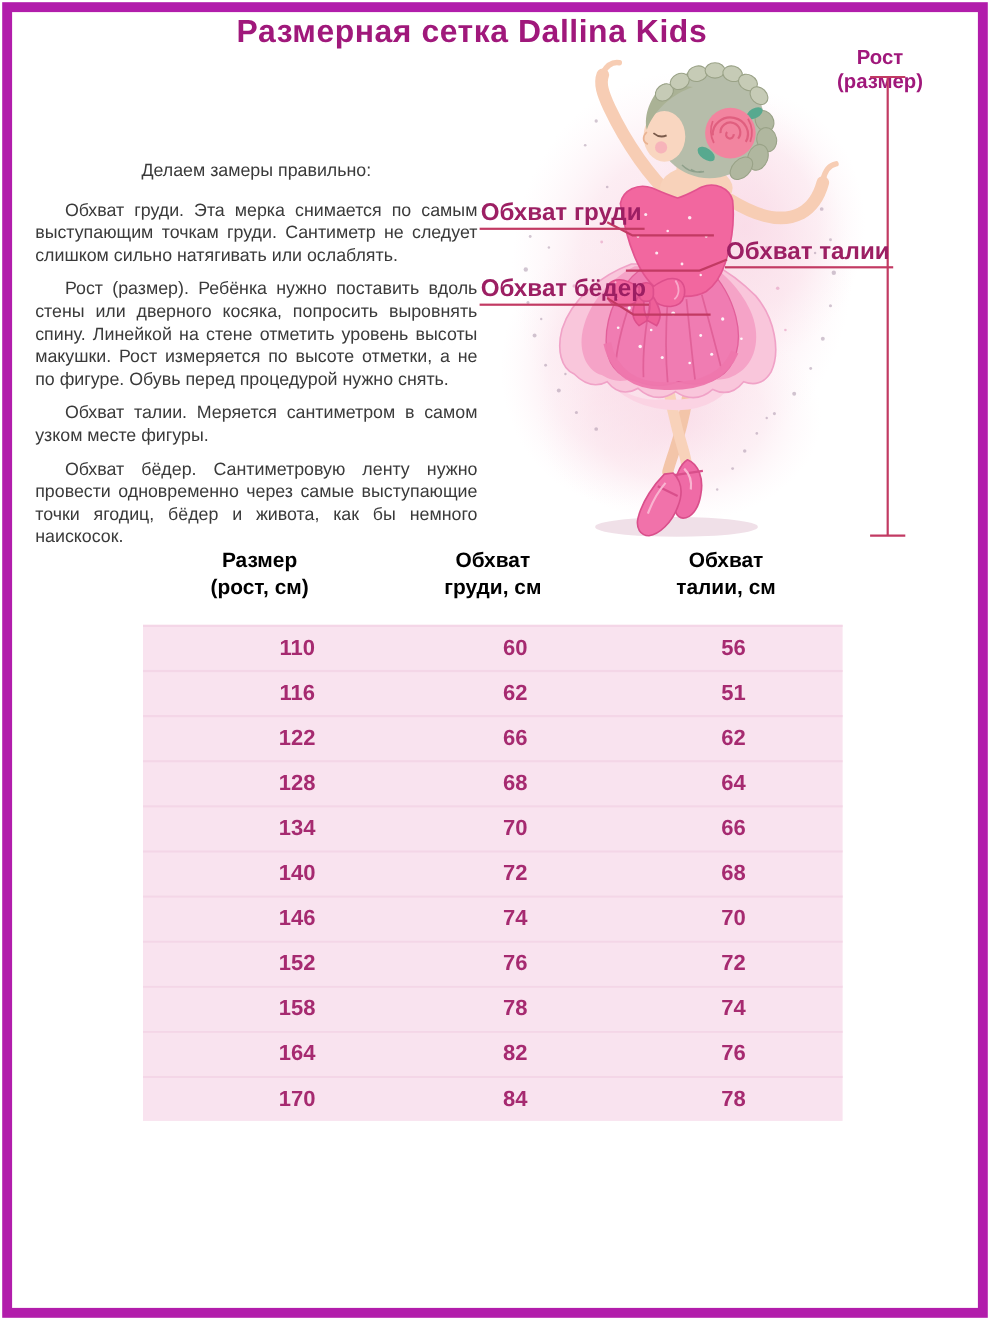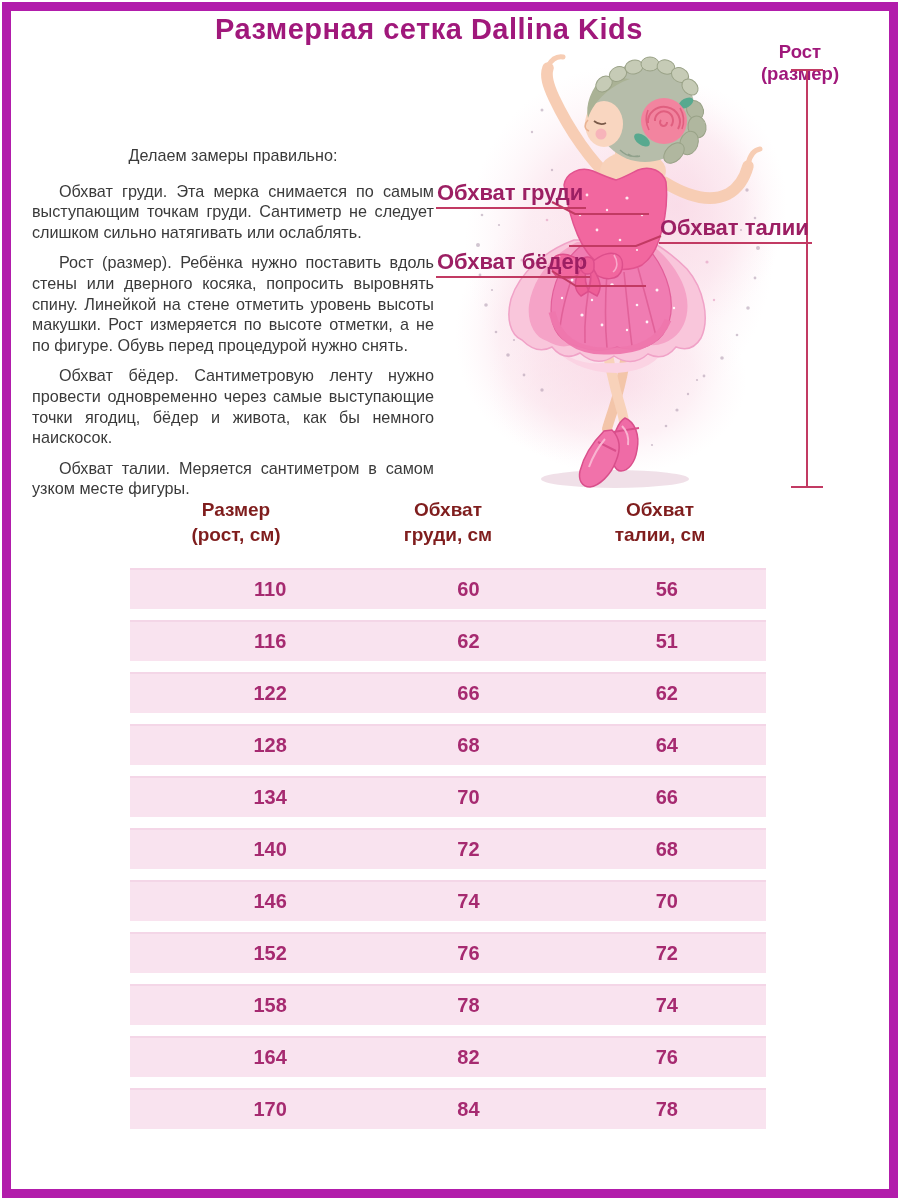--- a/index.html
+++ b/index.html
@@ -37,26 +37,26 @@
   .instructions{
     position:absolute;left:20px;top:116px;width:402px;z-index:2;
     color:#3a3a3a;font-size:16.2px;line-height:20.6px;text-align:justify;margin-top:29px;
   }
   .instr-heading{text-align:center;margin:0 0 15px 0;}
   .instructions p{margin:0 0 10px 0;text-indent:27px;}
 
   .size-table{position:absolute;left:118px;top:497px;width:636px;z-index:2;}
   .thead{display:flex;height:50px;}
   .th{
-    flex:1;text-align:center;font-weight:bold;color:#7f1d1d;
+    flex:1;text-align:center;font-weight:bold;color:#000000;
     font-size:19px;line-height:25px;white-space:pre-line;
   }
   .tbody{margin-top:21px;}
   .row{
-    display:flex;height:39px;background:#f9e3ef;margin-bottom:11px;
+    display:flex;height:39px;background:#f9e3ef;
     align-items:center;border-top:2px solid #f4d6e7;padding-left:41px;
   }
   .td{flex:1;text-align:center;color:#a62a70;font-size:20px;font-weight:bold;}
 </style>
 </head>
 <body>
 
 <div class="frame"></div>
 <div class="stage">
 
@@ -248,22 +248,22 @@
 
   <div class="fig-label chest">Обхват груди</div>
   <div class="fig-label waist">Обхват талии</div>
   <div class="fig-label hips">Обхват бёдер</div>
 
   <div class="instructions">
     <div class="instr-heading">Делаем замеры правильно:</div>
     <div>
         <p>Обхват груди. Эта мерка снимается по самым выступающим точкам груди. Сантиметр не следует слишком сильно натягивать или ослаблять.</p>
         <p>Рост (размер). Ребёнка нужно поставить вдоль стены или дверного косяка, попросить выровнять спину. Линейкой на стене отметить уровень высоты макушки. Рост измеряется по высоте отметки, а не по фигуре. Обувь перед процедурой нужно снять.</p>
+        <p>Обхват талии. Меряется сантиметром в самом узком месте фигуры.</p>
         <p>Обхват бёдер. Сантиметровую ленту нужно провести одновременно через самые выступающие точки ягодиц, бёдер и живота, как бы немного наискосок.</p>
-        <p>Обхват талии. Меряется сантиметром в самом узком месте фигуры.</p>
       </div>
   </div>
 
   <div class="size-table">
     <div class="thead">
         <div class="th">Размер
 (рост, см)</div>
         <div class="th">Обхват
 груди, см</div>
         <div class="th">Обхват

